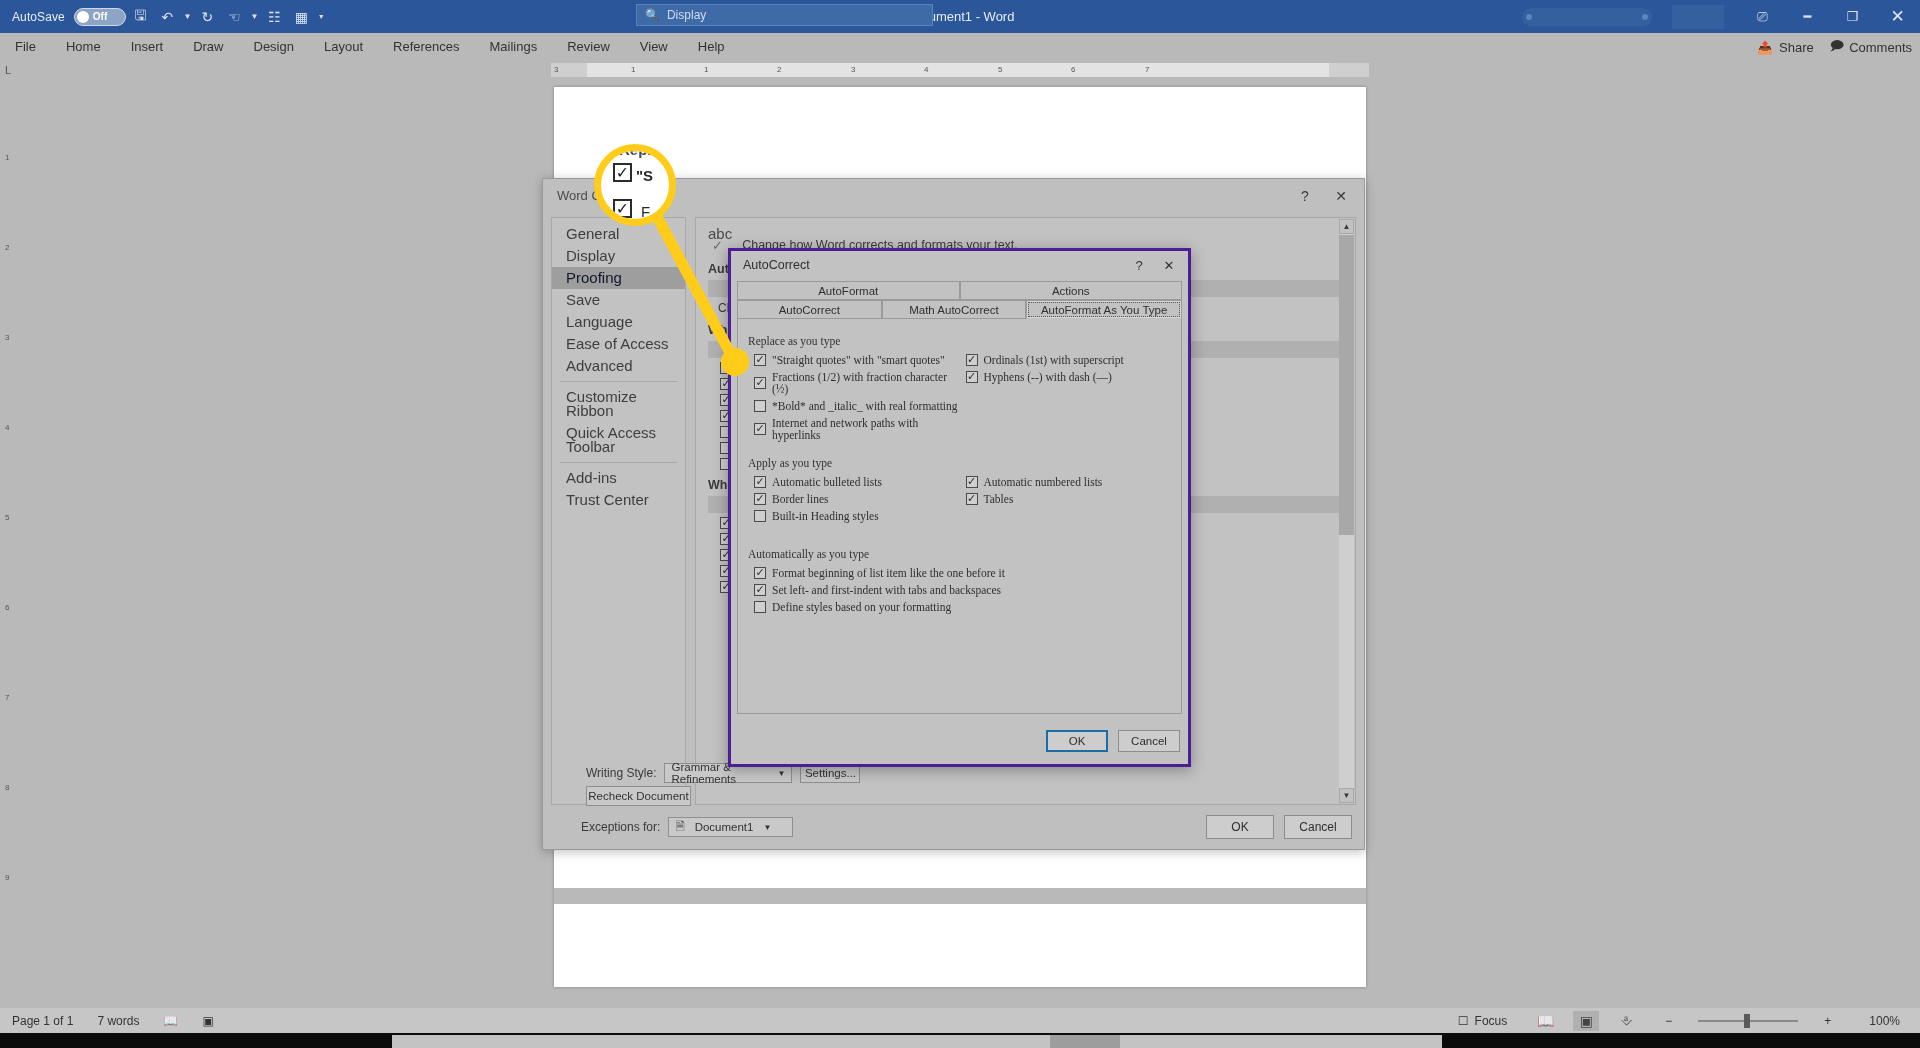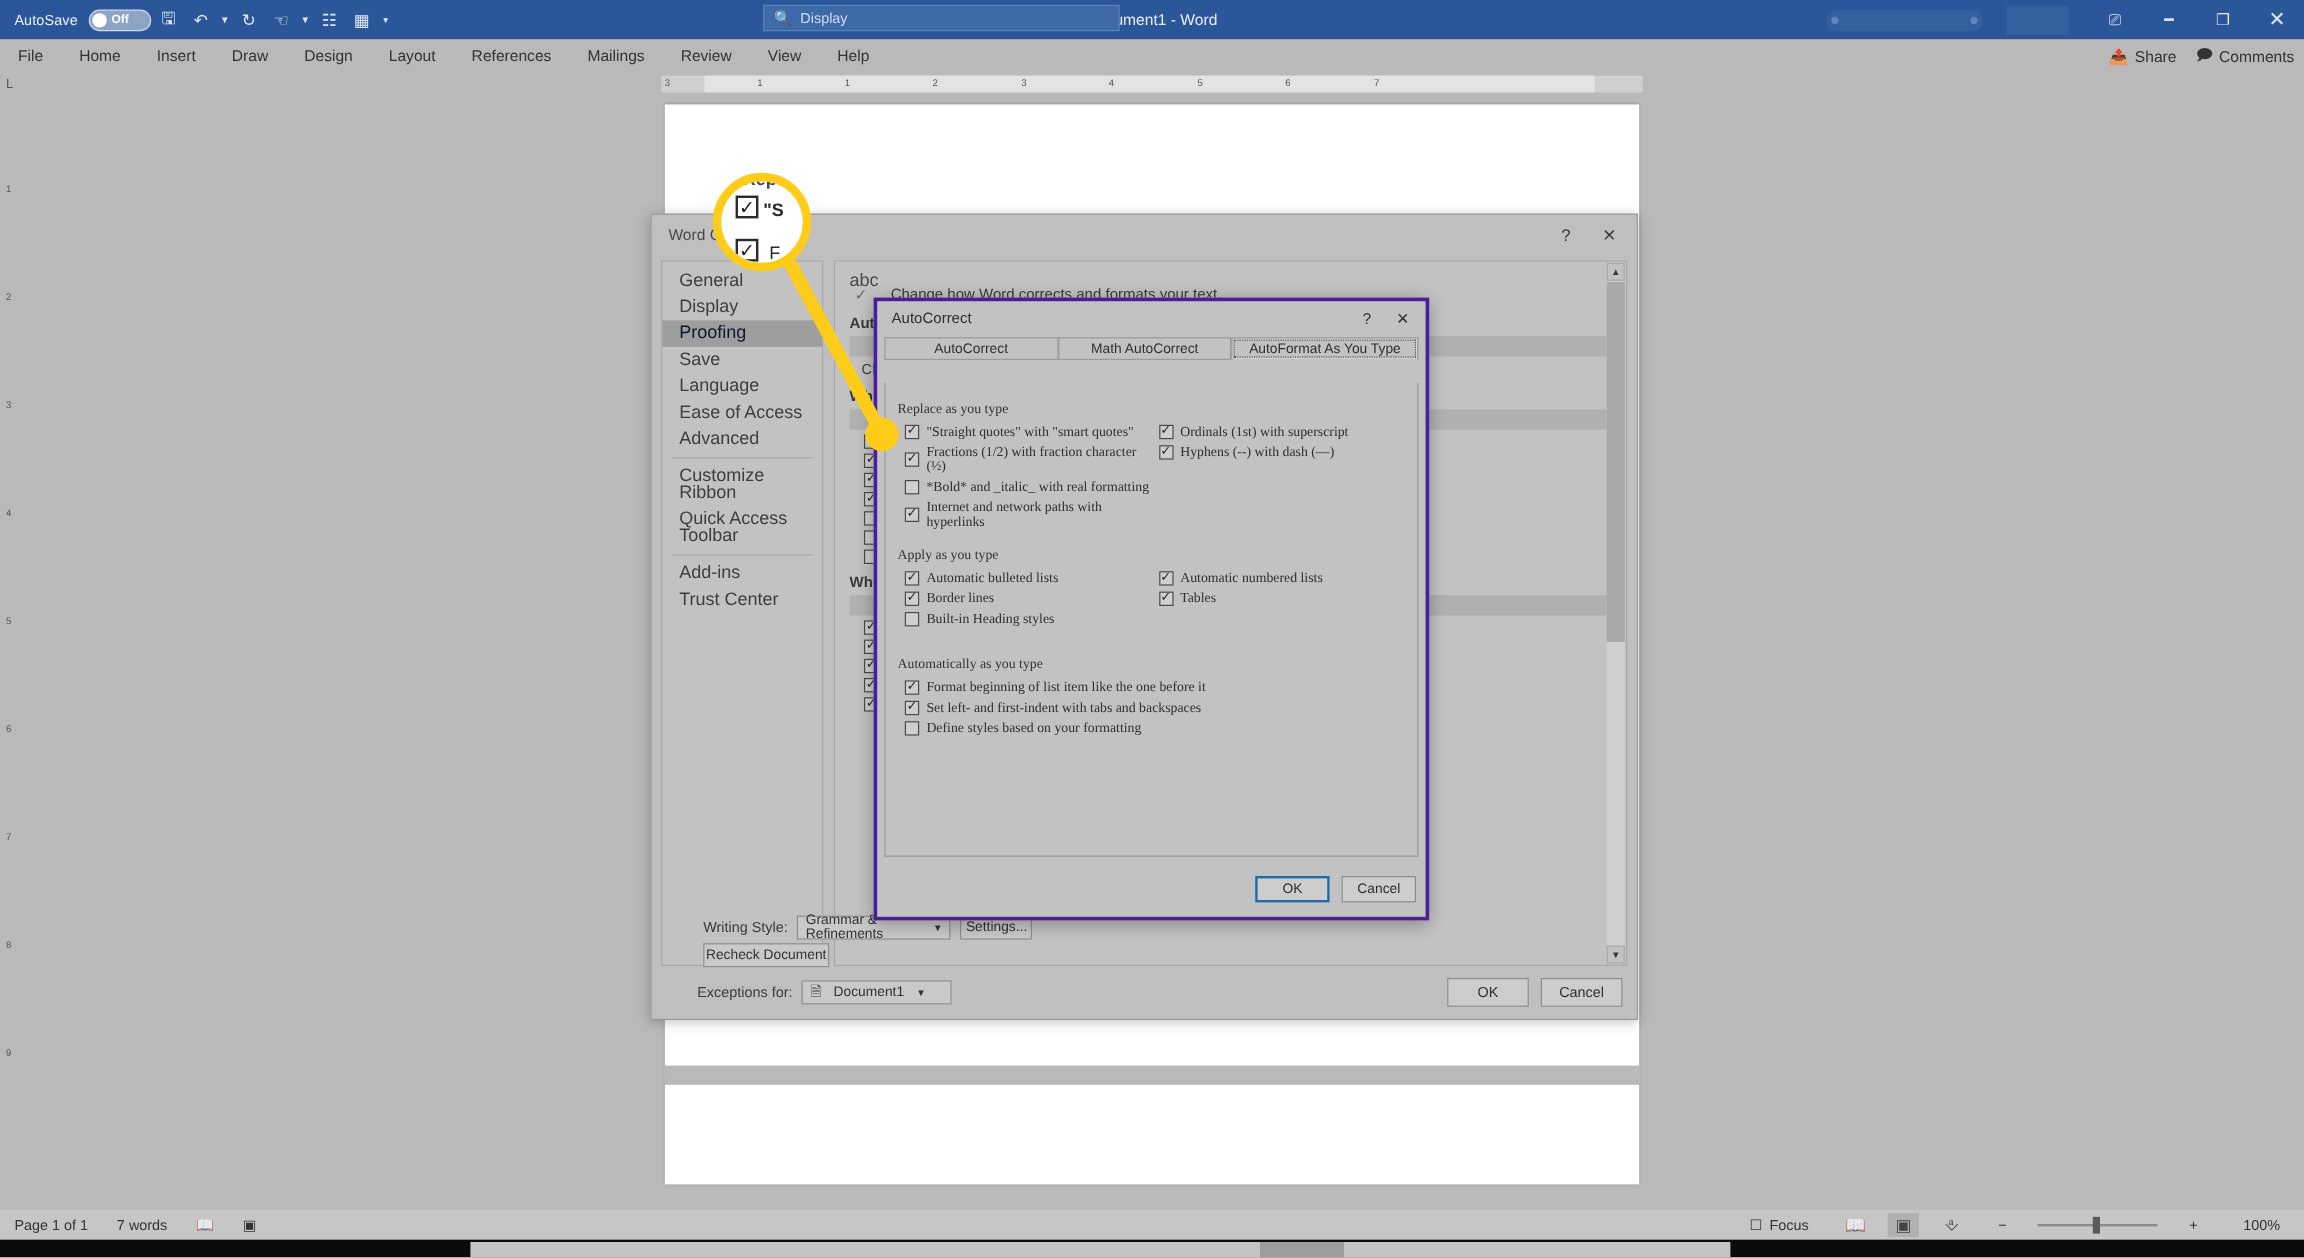--- a/index.html
+++ b/index.html
@@ -426,20 +426,24 @@
 
   <div class="autocorrect">
     <div class="ac-title">AutoCorrect</div>
     <div class="ac-titlebtns">
       <div class="ac-tbtn">?</div>
       <div class="ac-tbtn">✕</div>
     </div>
 
     <div class="ac-tabs-wrap">
       <div class="tabrow">
+        <div class="tab">AutoFormat</div>
+        <div class="tab">Actions</div>
+      </div>
+      <div class="tabrow">
         <div class="tab" style="flex:0 0 32.5%">AutoCorrect</div>
         <div class="tab" style="flex:0 0 32.5%">Math AutoCorrect</div>
         <div class="tab active raised" style="flex:1">AutoFormat As You Type</div>
       </div>
     </div>
 
     <div class="ac-body">
 
       <div class="grp">
         <div class="grp-line"></div>

